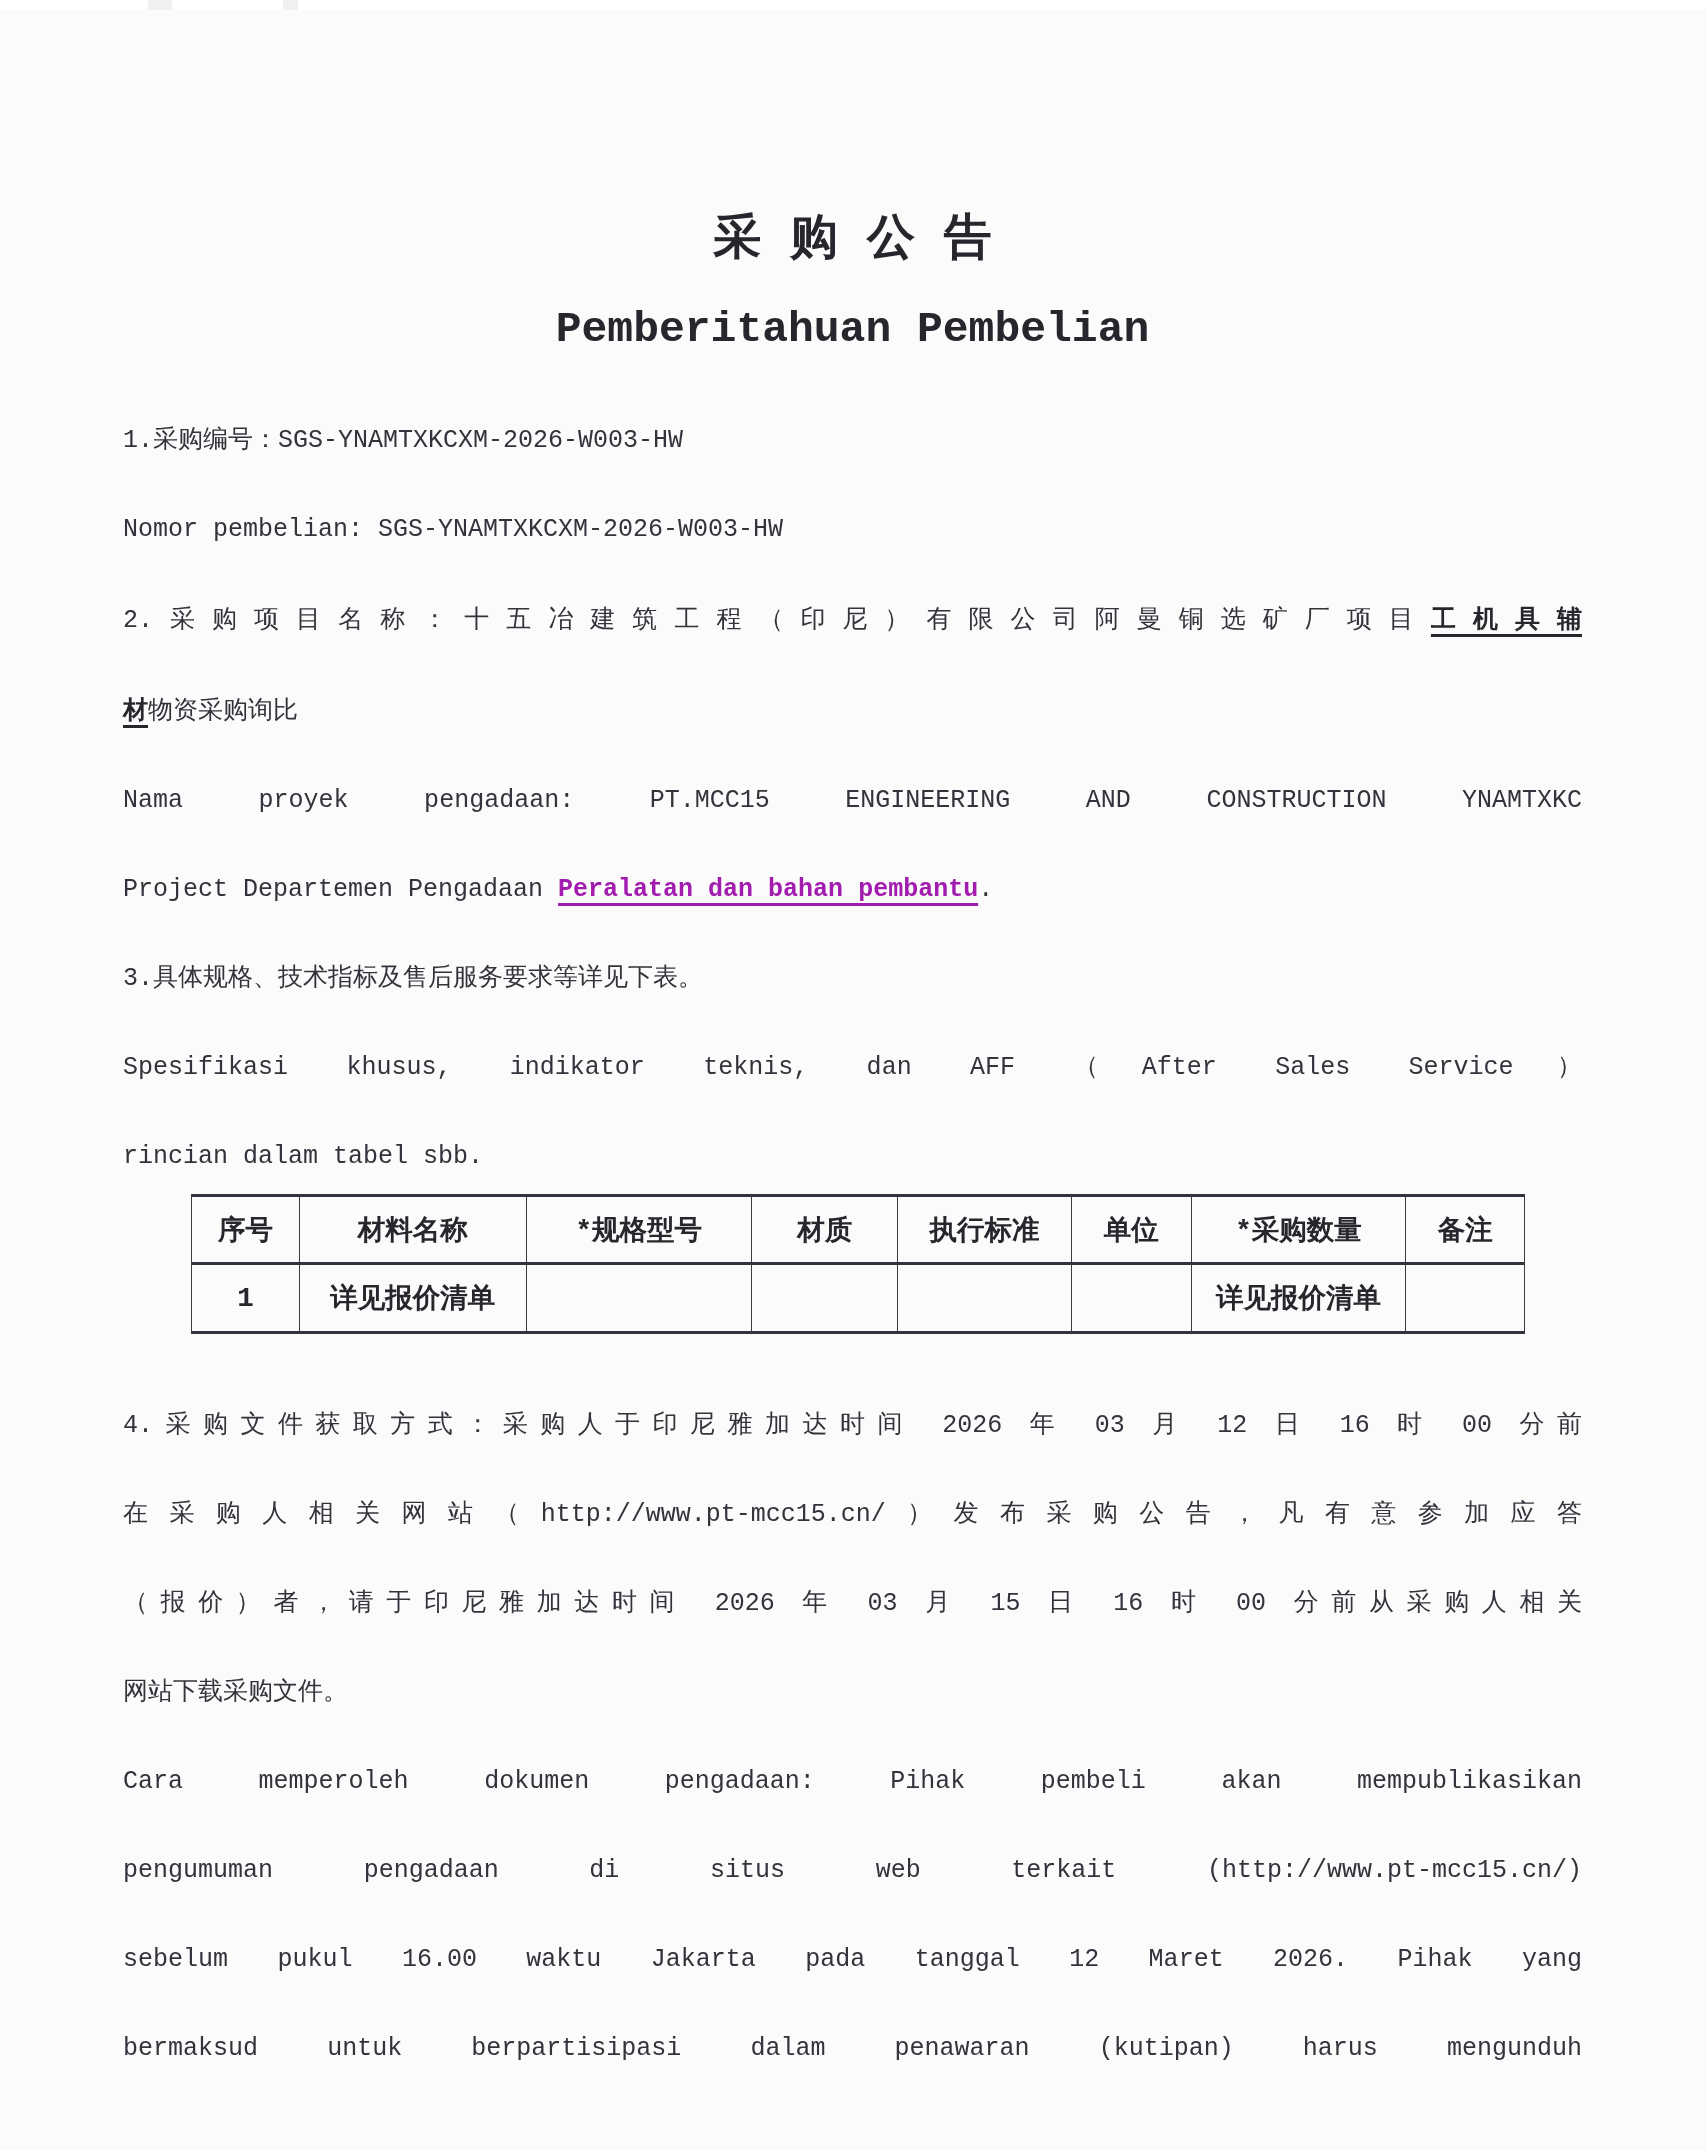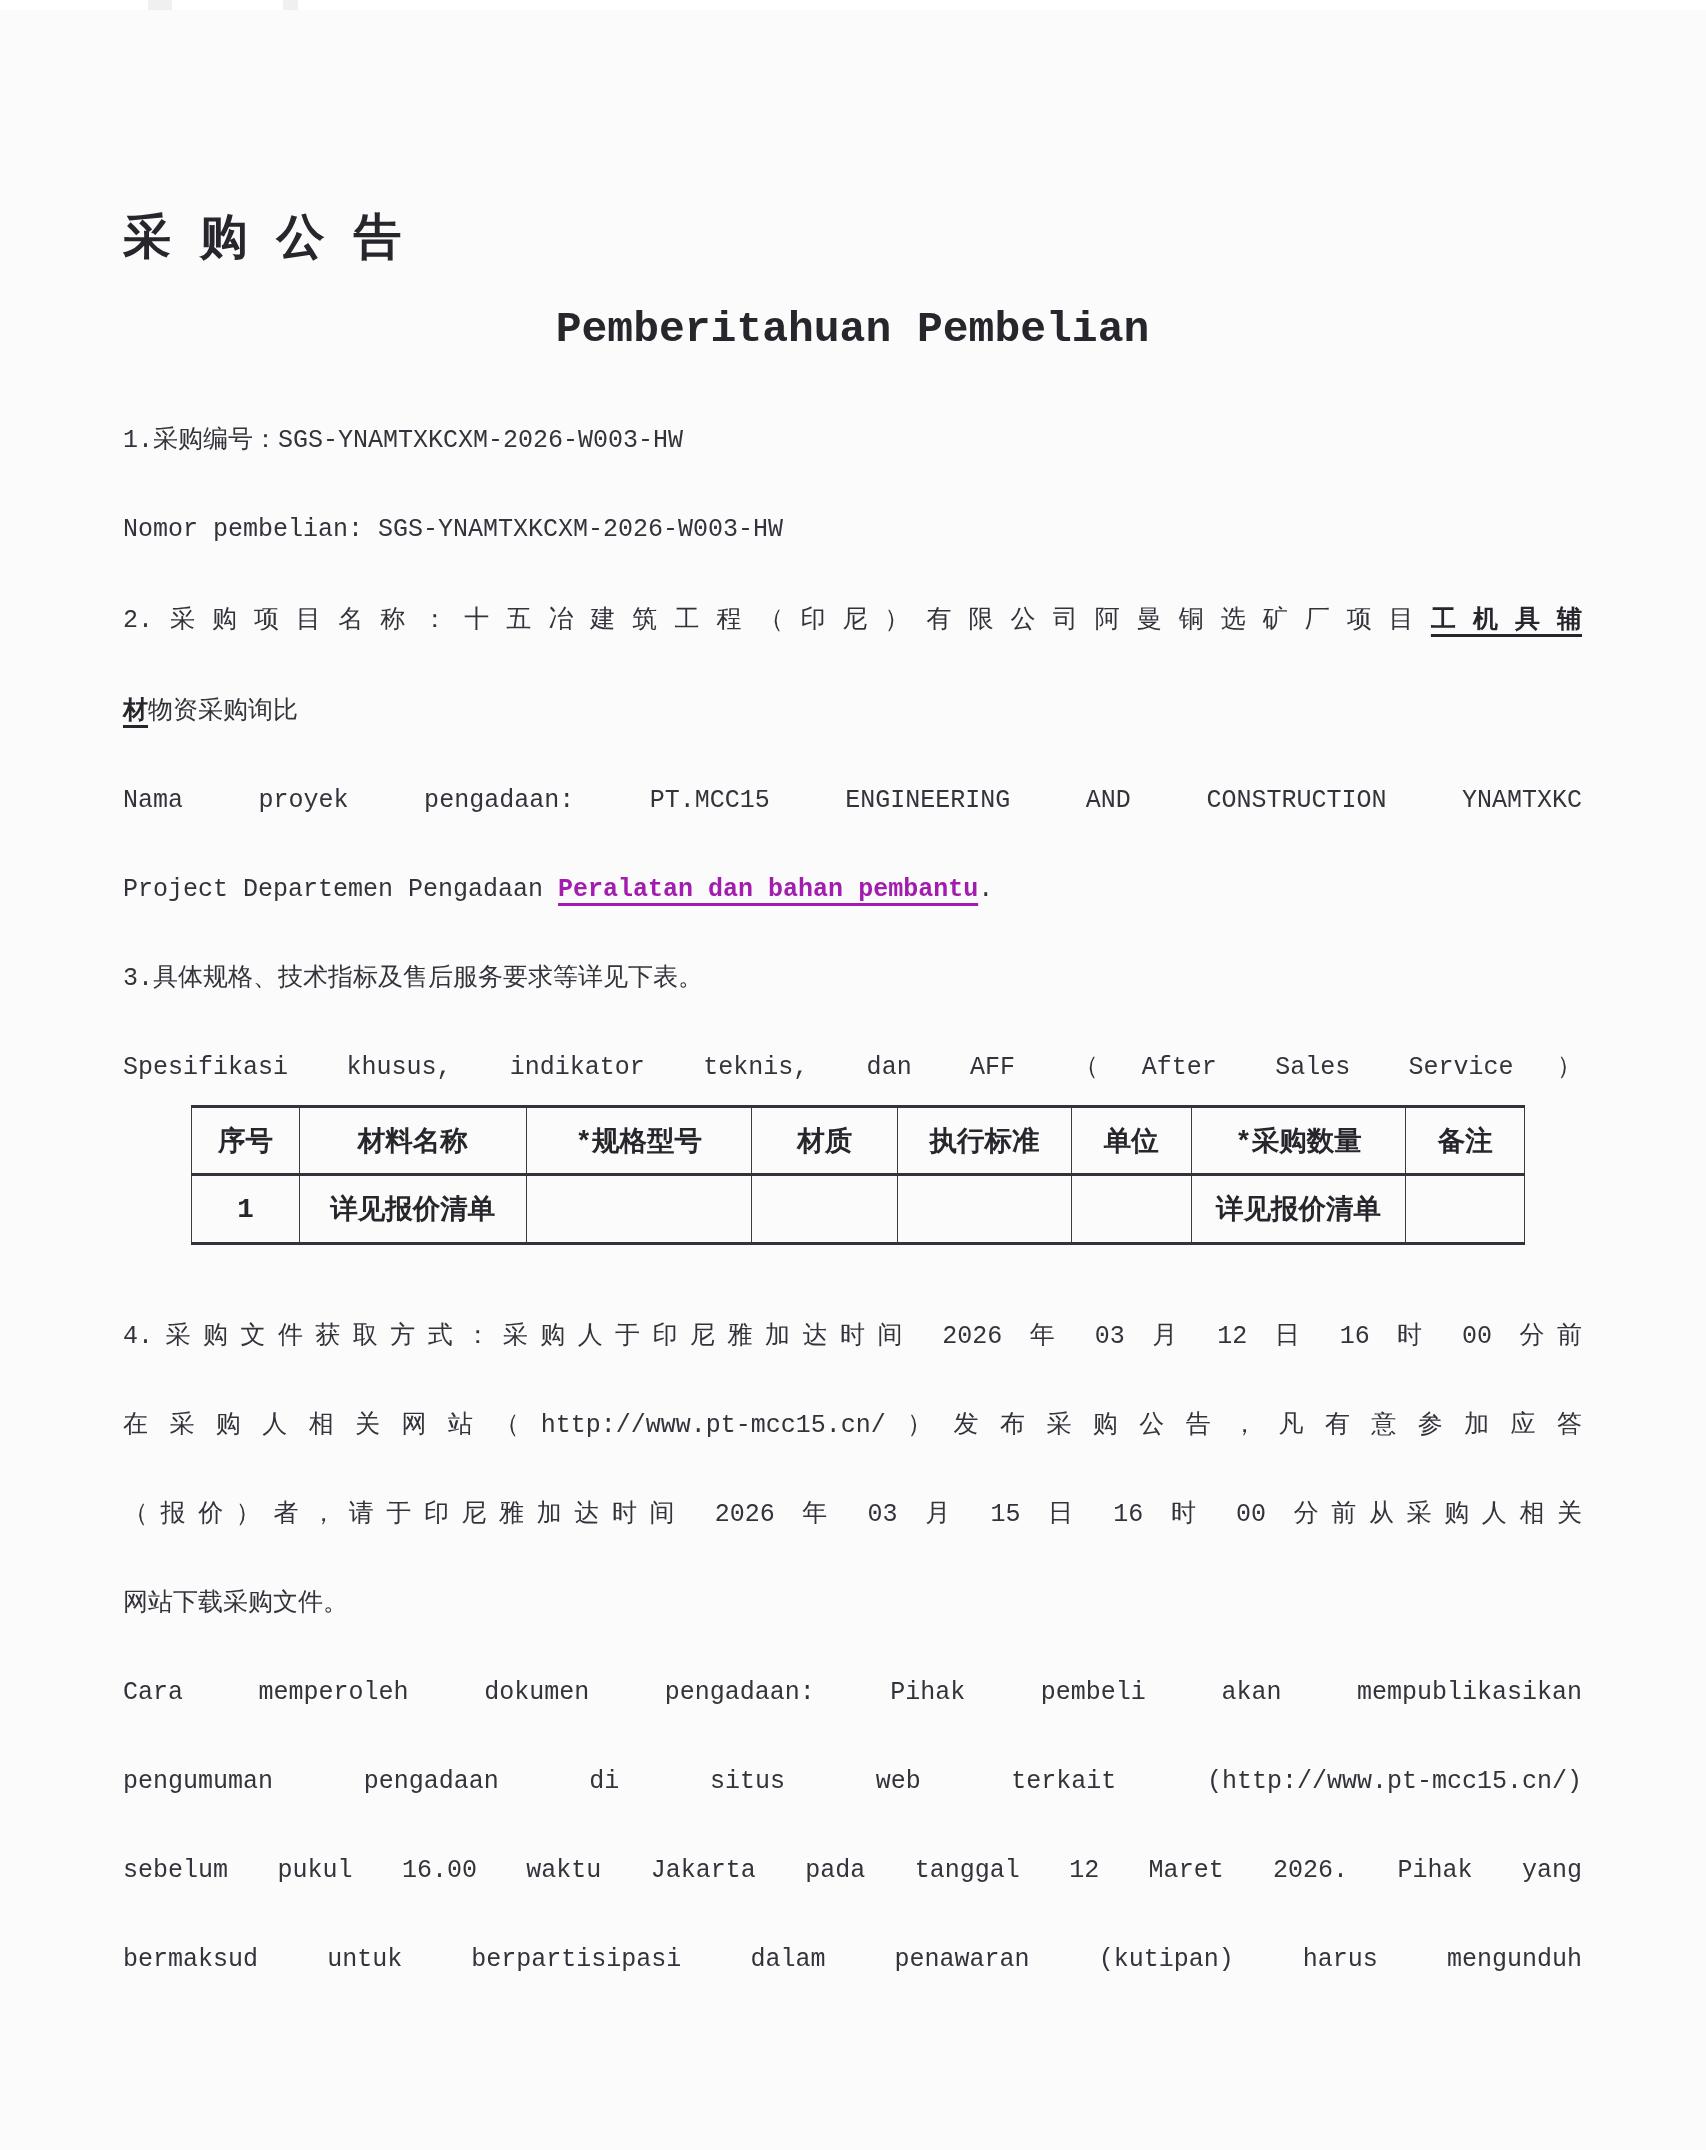--- a/index.html
+++ b/index.html
@@ -22,20 +22,21 @@
   .content {
     position: absolute;
     left: 123px;
     top: 196px;
     width: 1459px;
   }
   .doc-title {
     font-size: 48px;
     font-weight: bold;
     line-height: 89px;
+    text-align: center;
     color: #26262c;
     white-space: nowrap;
   }
   .doc-subtitle {
     font-size: 43px;
     font-weight: bold;
     line-height: 89px;
     text-align: center;
     color: #26262c;
     white-space: nowrap;
@@ -105,20 +106,21 @@
       <div class="line left">Nomor pembelian: SGS-YNAMTXKCXM-2026-W003-HW</div>
 
       <div class="line just"><span>2.采购项目名称：十五冶建筑工程（印尼）有限公司阿曼铜选矿厂项目</span><span class="emph">工机具辅</span></div>
       <div class="line left"><span class="emph">材</span><span>物资采购询比</span></div>
 
       <div class="line just">Nama proyek pengadaan: PT.MCC15 ENGINEERING AND CONSTRUCTION YNAMTXKC</div>
       <div class="line left"><span>Project Departemen Pengadaan </span><span class="uline">Peralatan dan bahan pembantu</span><span>.</span></div>
 
       <div class="line left">3.具体规格、技术指标及售后服务要求等详见下表。</div>
       <div class="line just">Spesifikasi khusus, indikator teknis, dan AFF （After Sales Service）</div>
+      <div class="line left">rincian dalam tabel sbb.</div>
     </div>
 
     <table class="materials">
       <colgroup>
         <col style="width:8.1%">
           <col style="width:17%">
           <col style="width:16.9%">
           <col style="width:11%">
         <col style="width:13%">
           <col style="width:9%">

